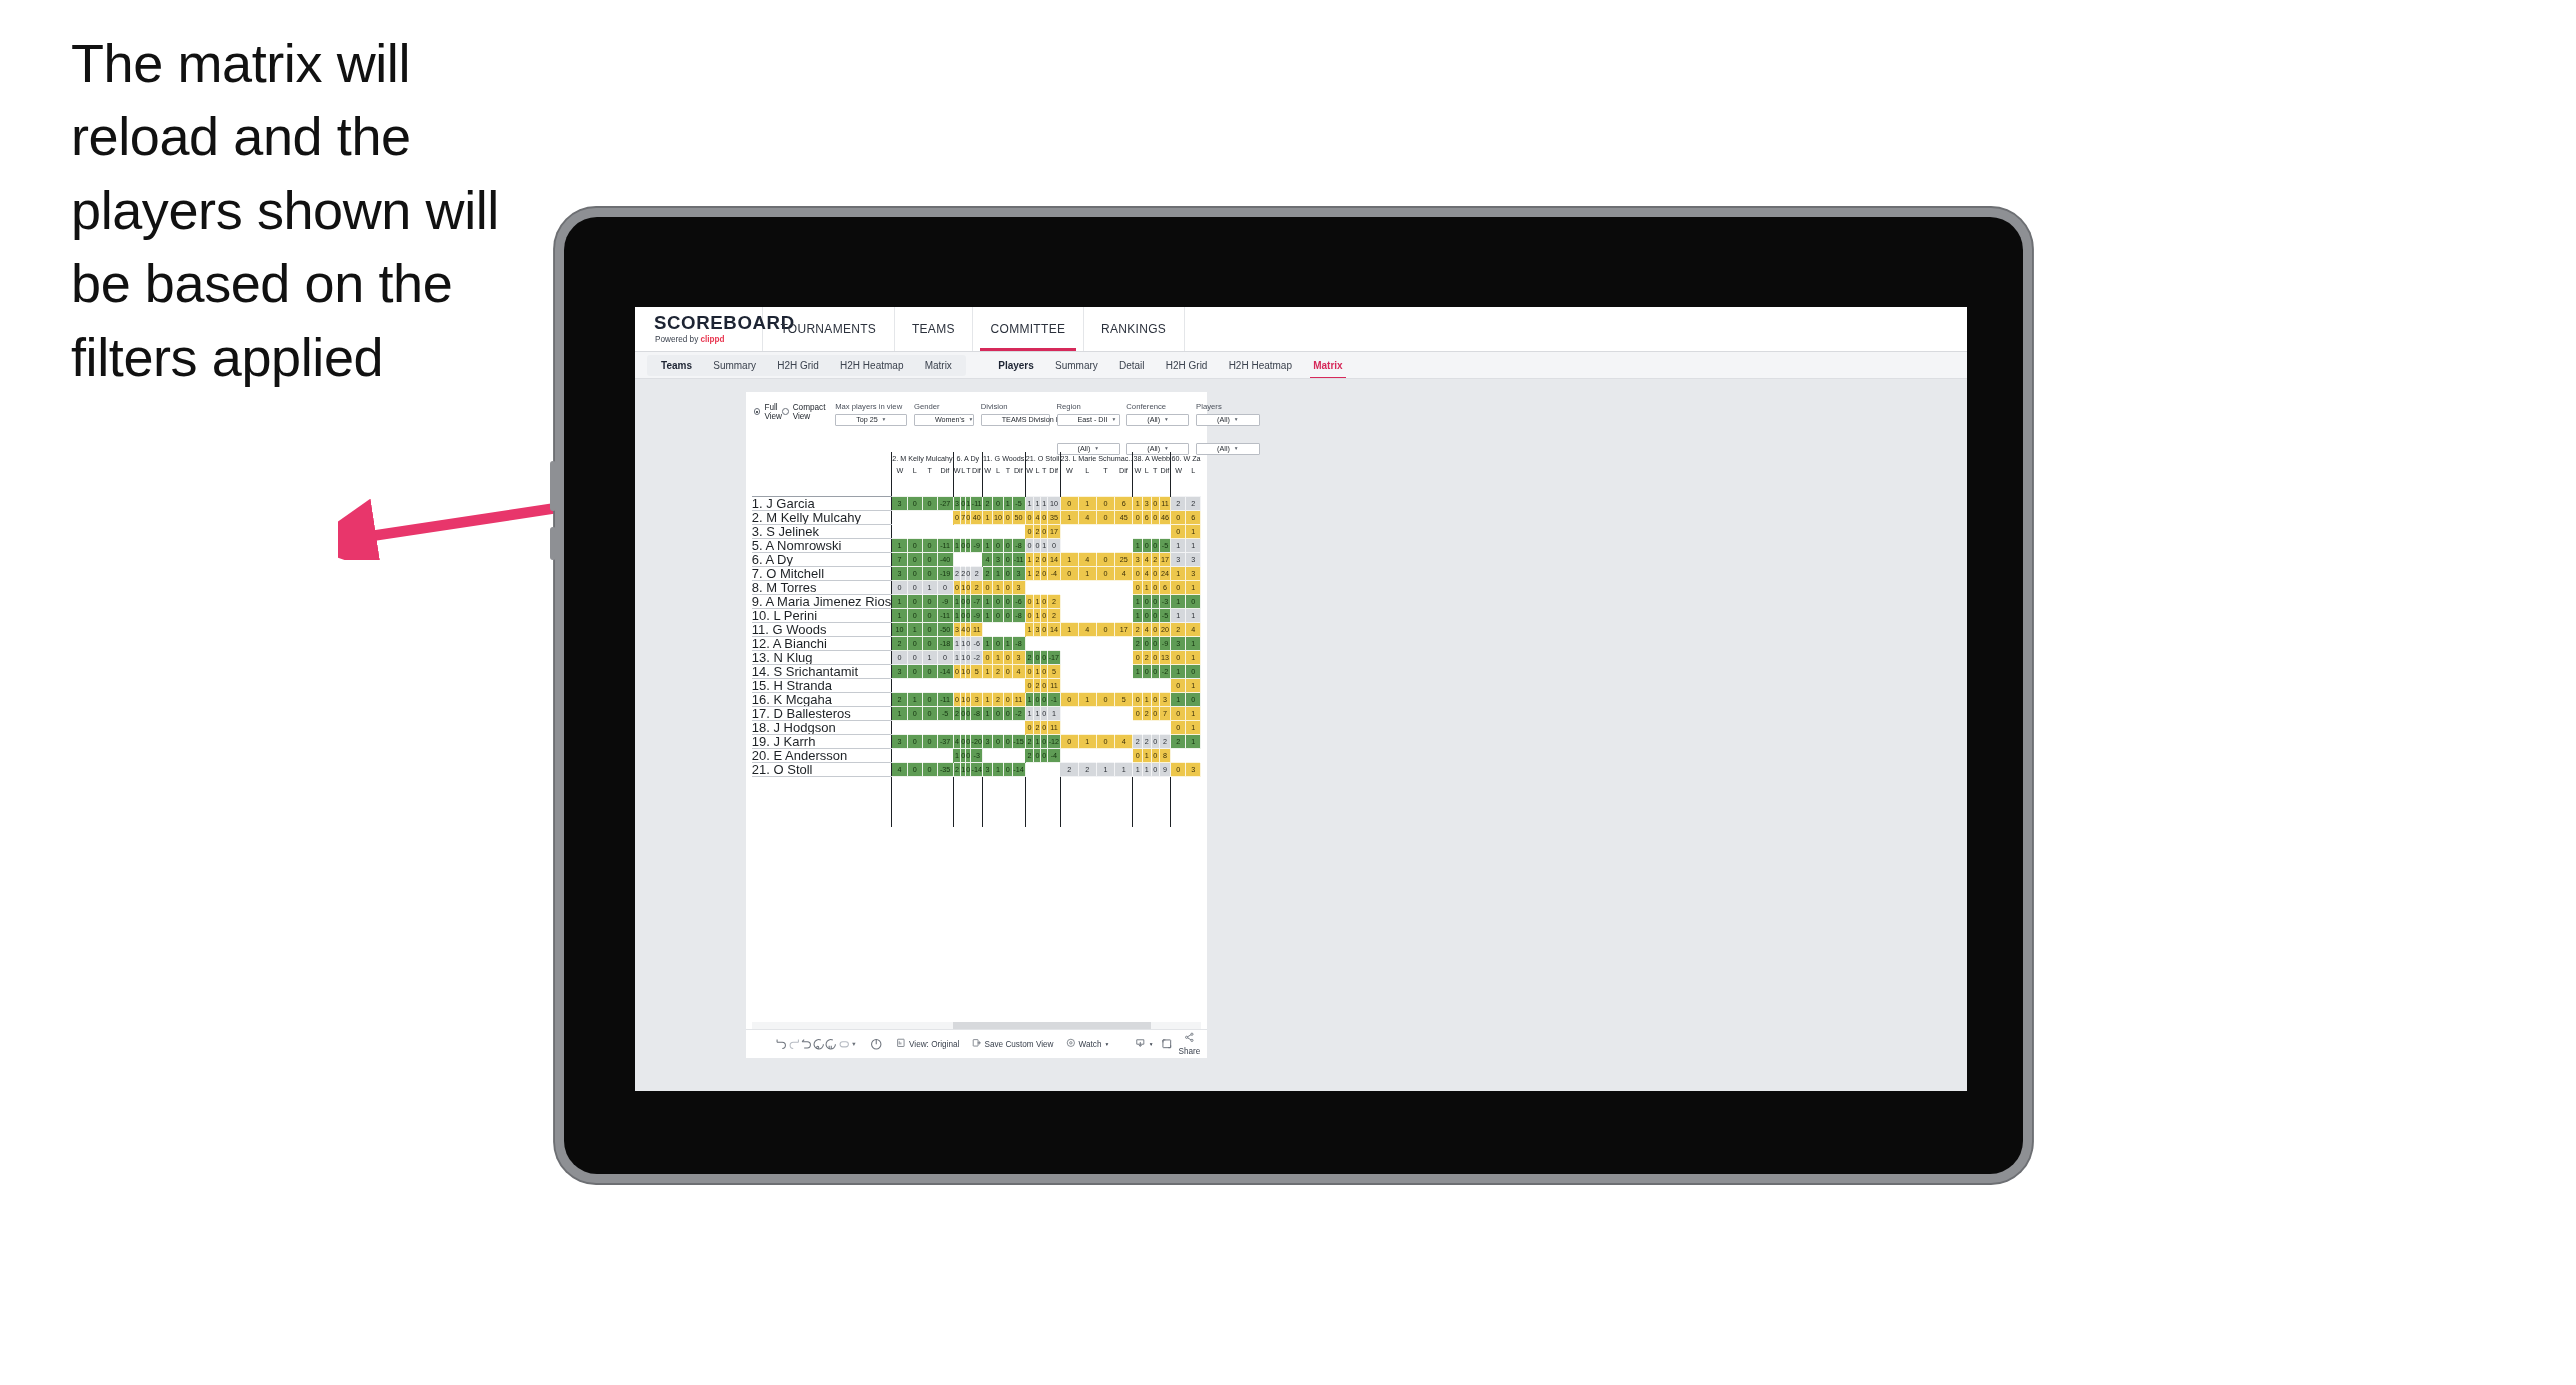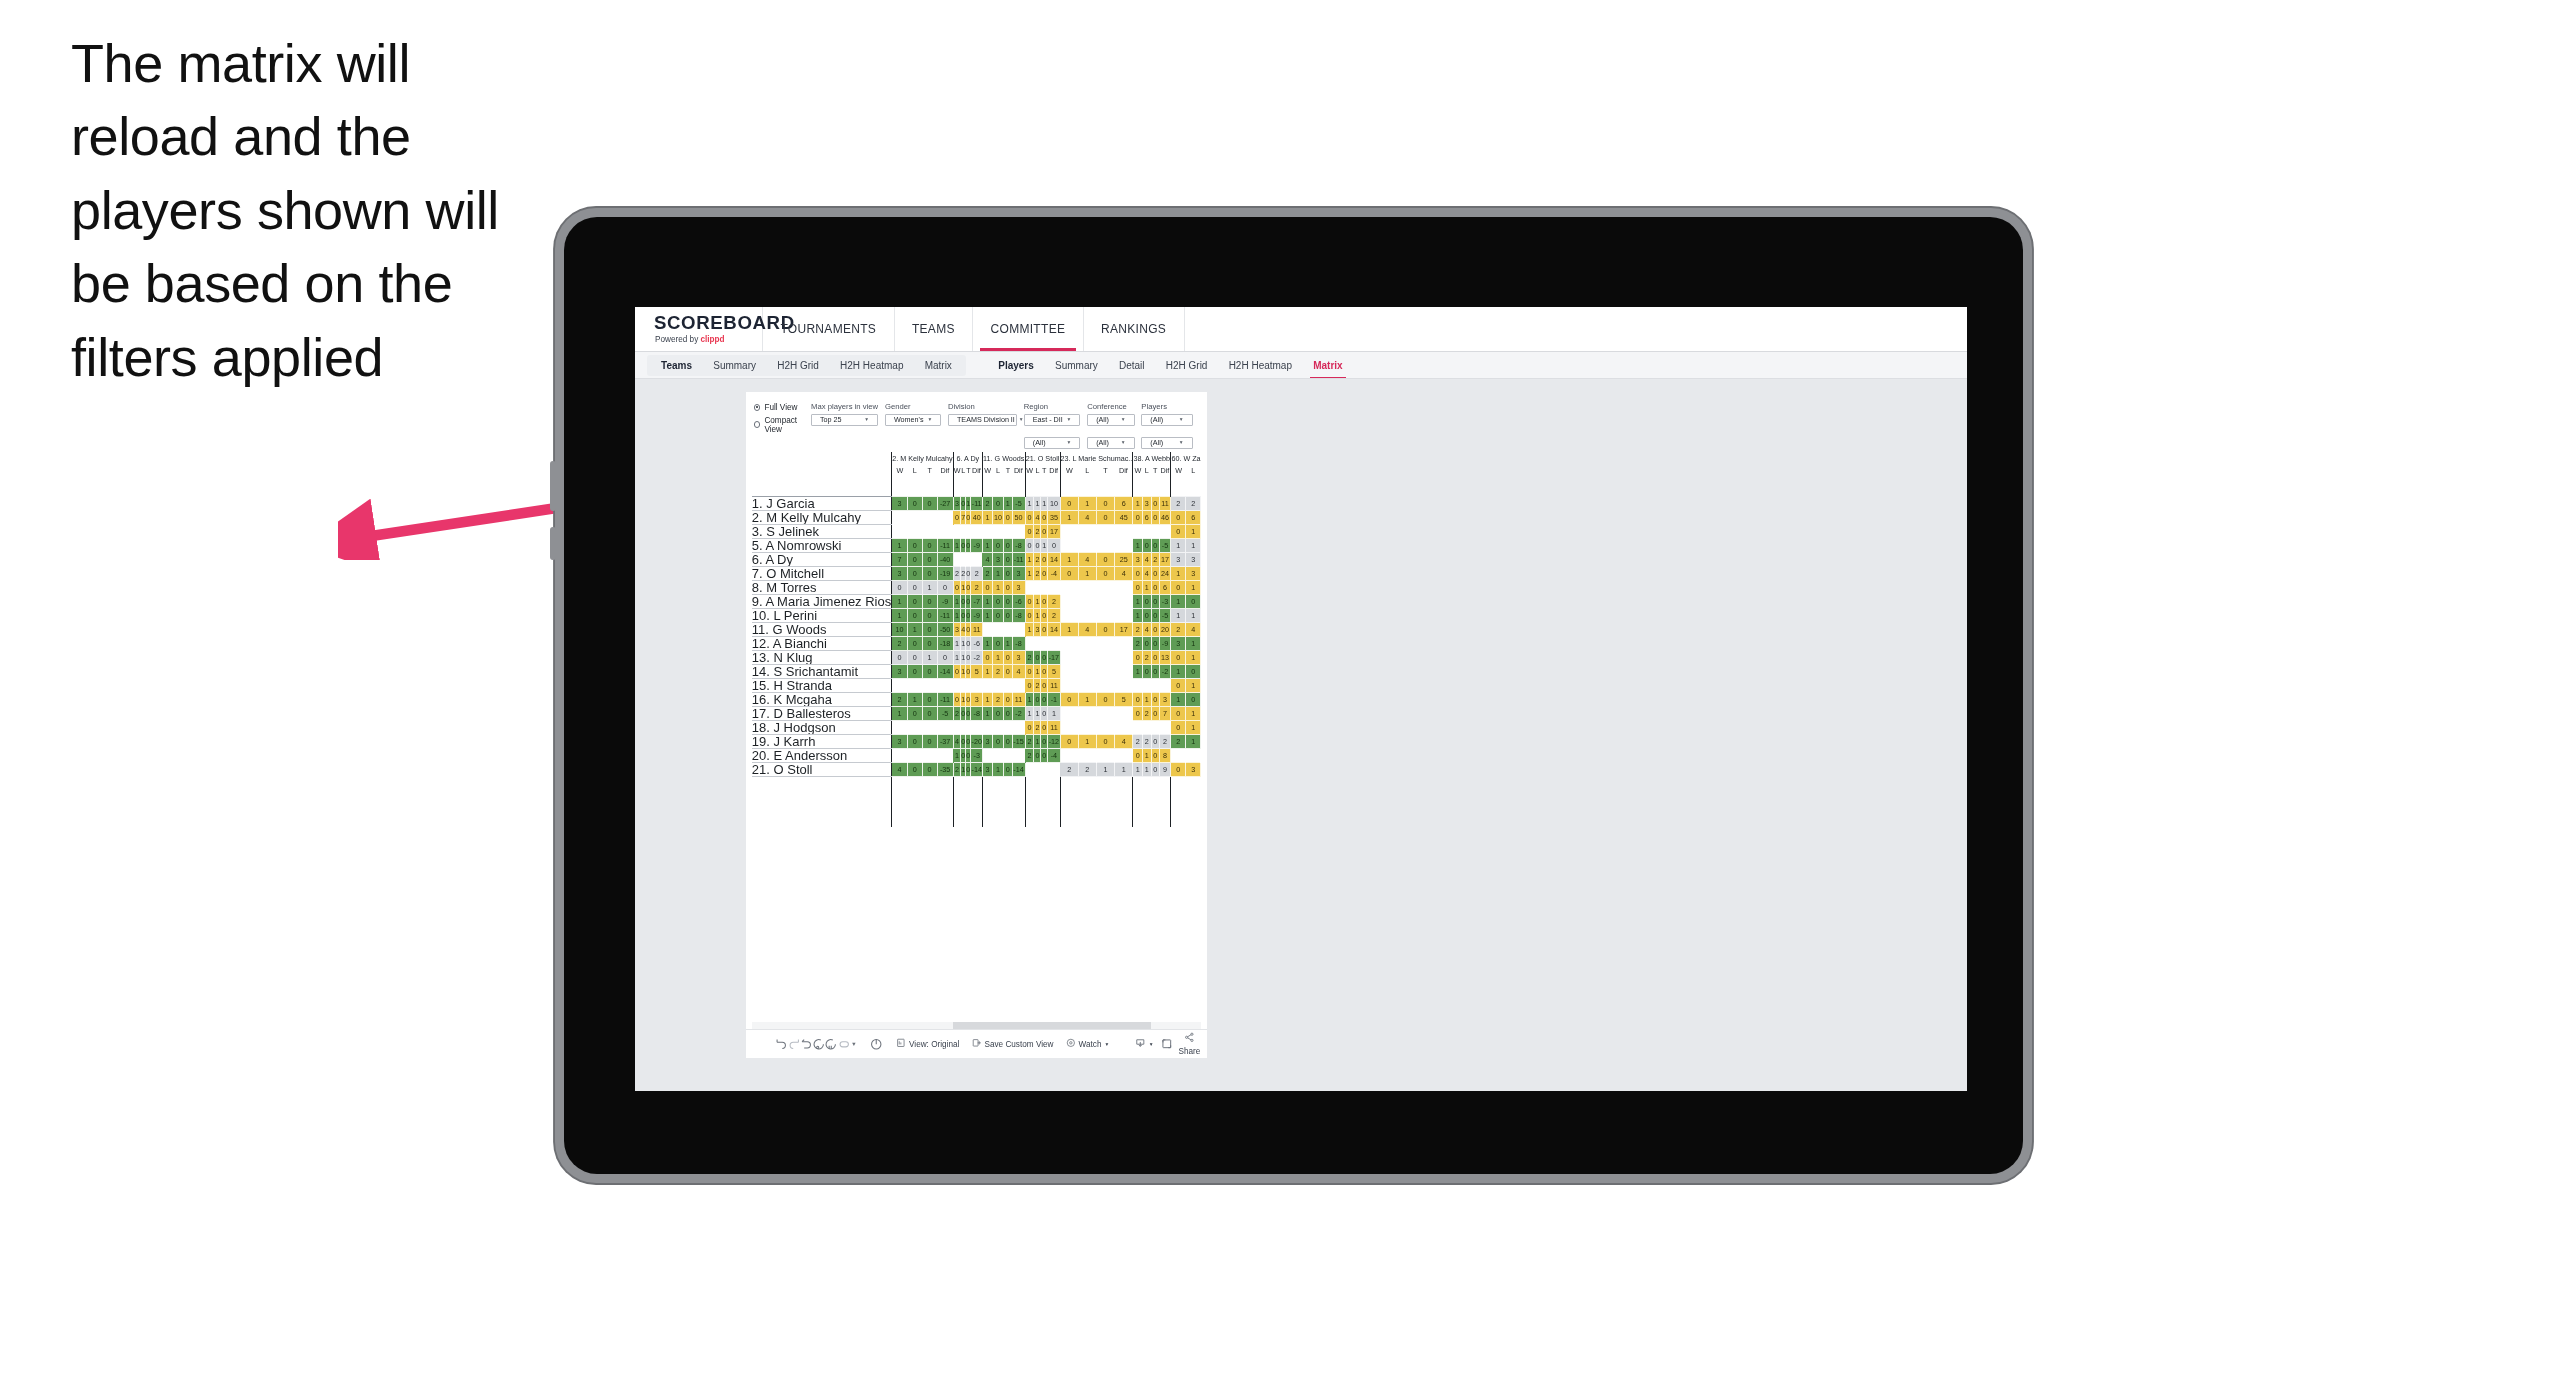--- a/index.html
+++ b/index.html
@@ -89,26 +89,26 @@
     background:#ffffff;
   }
 
   
   #filters{padding:9.7px 7.7px 5.8px 7.7px;display:flex;gap:0px;align-items:flex-start;}
   .fgroup{display:flex;flex-direction:column;margin-right:6.8px;}
   .flabel{font-size:7.7px;color:#4a505b;margin-bottom:2.4px;height:9.7px;white-space:nowrap;}
   .fsel{
     height:12px;border:1px solid #b9bdc4;background:#fff;border-radius:1px;
     display:flex;align-items:center;justify-content:space-between;
-    font-size:7.2px;color:#23282f;padding:0 8px;box-sizing:border-box;white-space:nowrap;
-    margin-bottom:11px;
+    font-size:7.2px;color:#23282f;padding:0 20px;box-sizing:border-box;white-space:nowrap;
+    margin-bottom:17px;
     text-align:right;
   }
   .fsel .caret{font-size:4.8px;color:#5a6069;margin-left:3.9px;}
-  .radio-col{display:flex;flex-direction:column;justify-content:flex-start;margin-right:9.7px;padding-top:1px;}
+  .radio-col{display:flex;flex-direction:row;justify-content:flex-start;margin-right:9.7px;padding-top:1px;}
   .radio-row{display:flex;align-items:center;font-size:8.2px;color:#23282f;margin-bottom:3.9px;}
   .radio-dot{
     width:6.8px;height:6.8px;border-radius:50%;border:1px solid #6a707a;margin-right:3.9px;
     box-sizing:border-box;background:#fff;position:relative;flex:0 0 auto;
   }
   .radio-dot.on::after{content:"";position:absolute;left:1.3px;top:1.3px;width:2.3px;height:2.3px;border-radius:50%;background:#23282f;}
 
   
   #matrix-wrap{position:absolute;left:5.8px;top:60px;right:5.8px;bottom:37px;overflow:hidden;}
   table.matrix{border-collapse:collapse;table-layout:fixed;font-size:7.2px;color:#23282f;}

